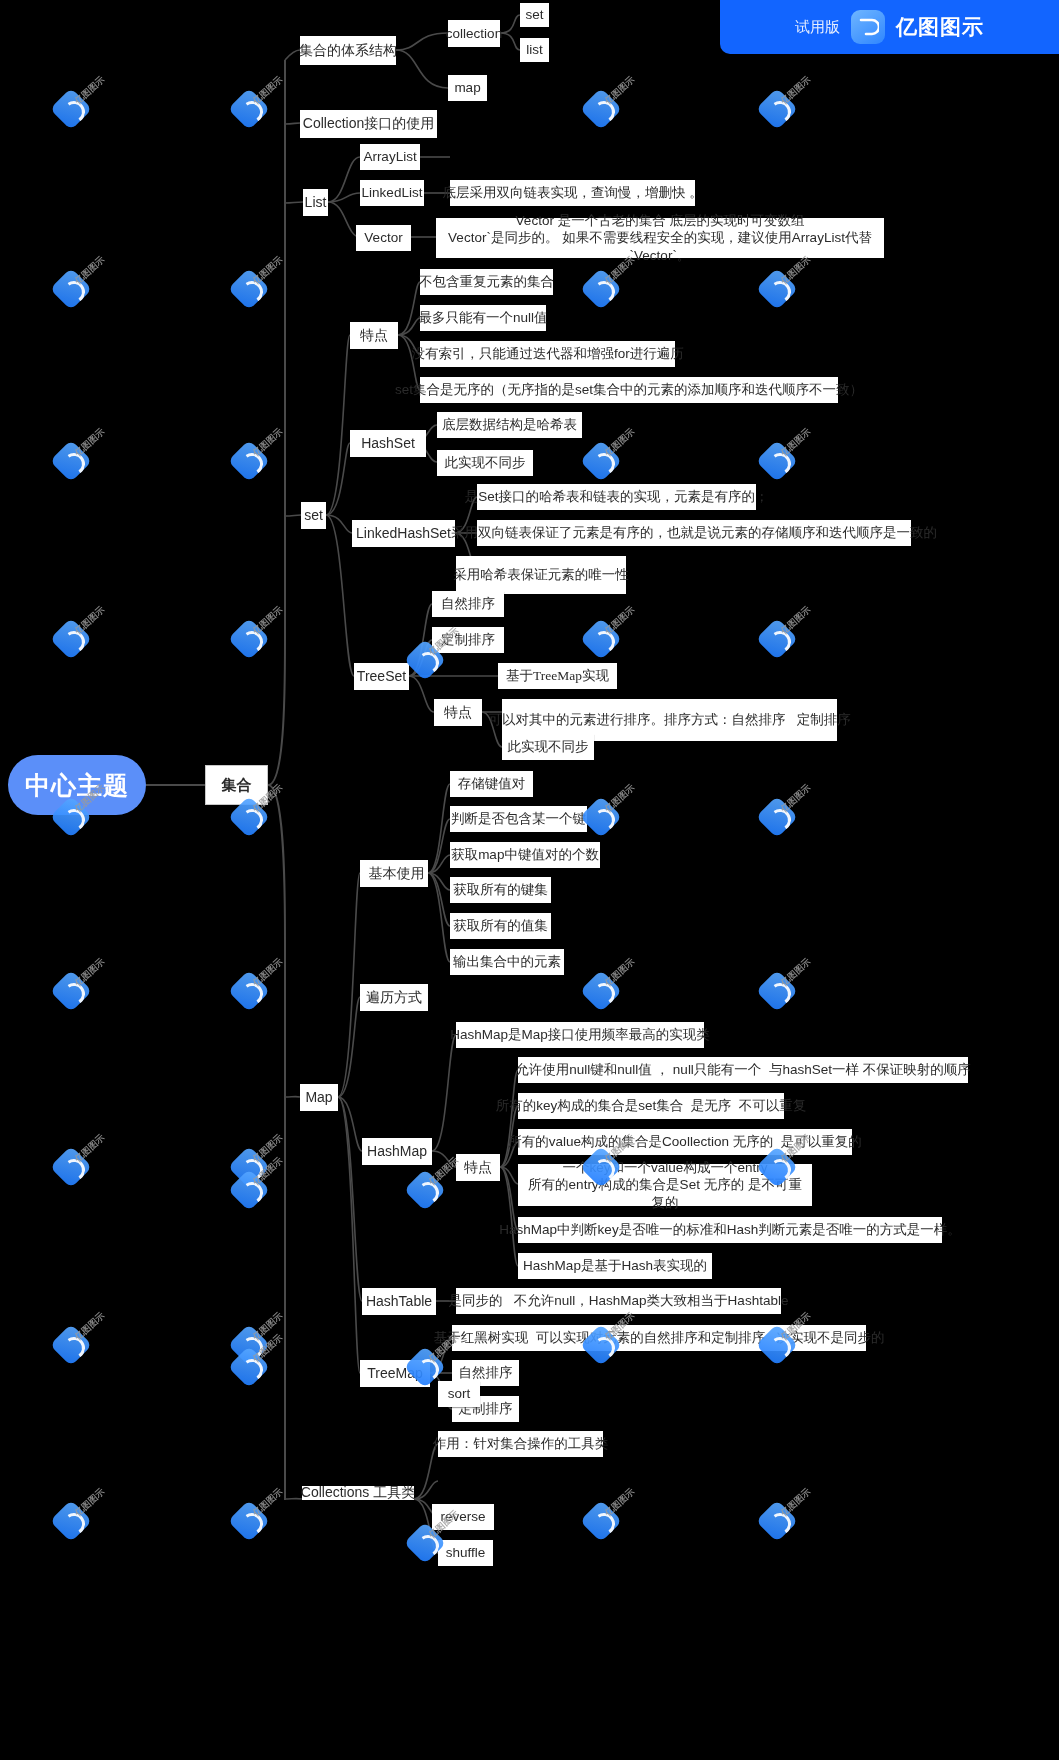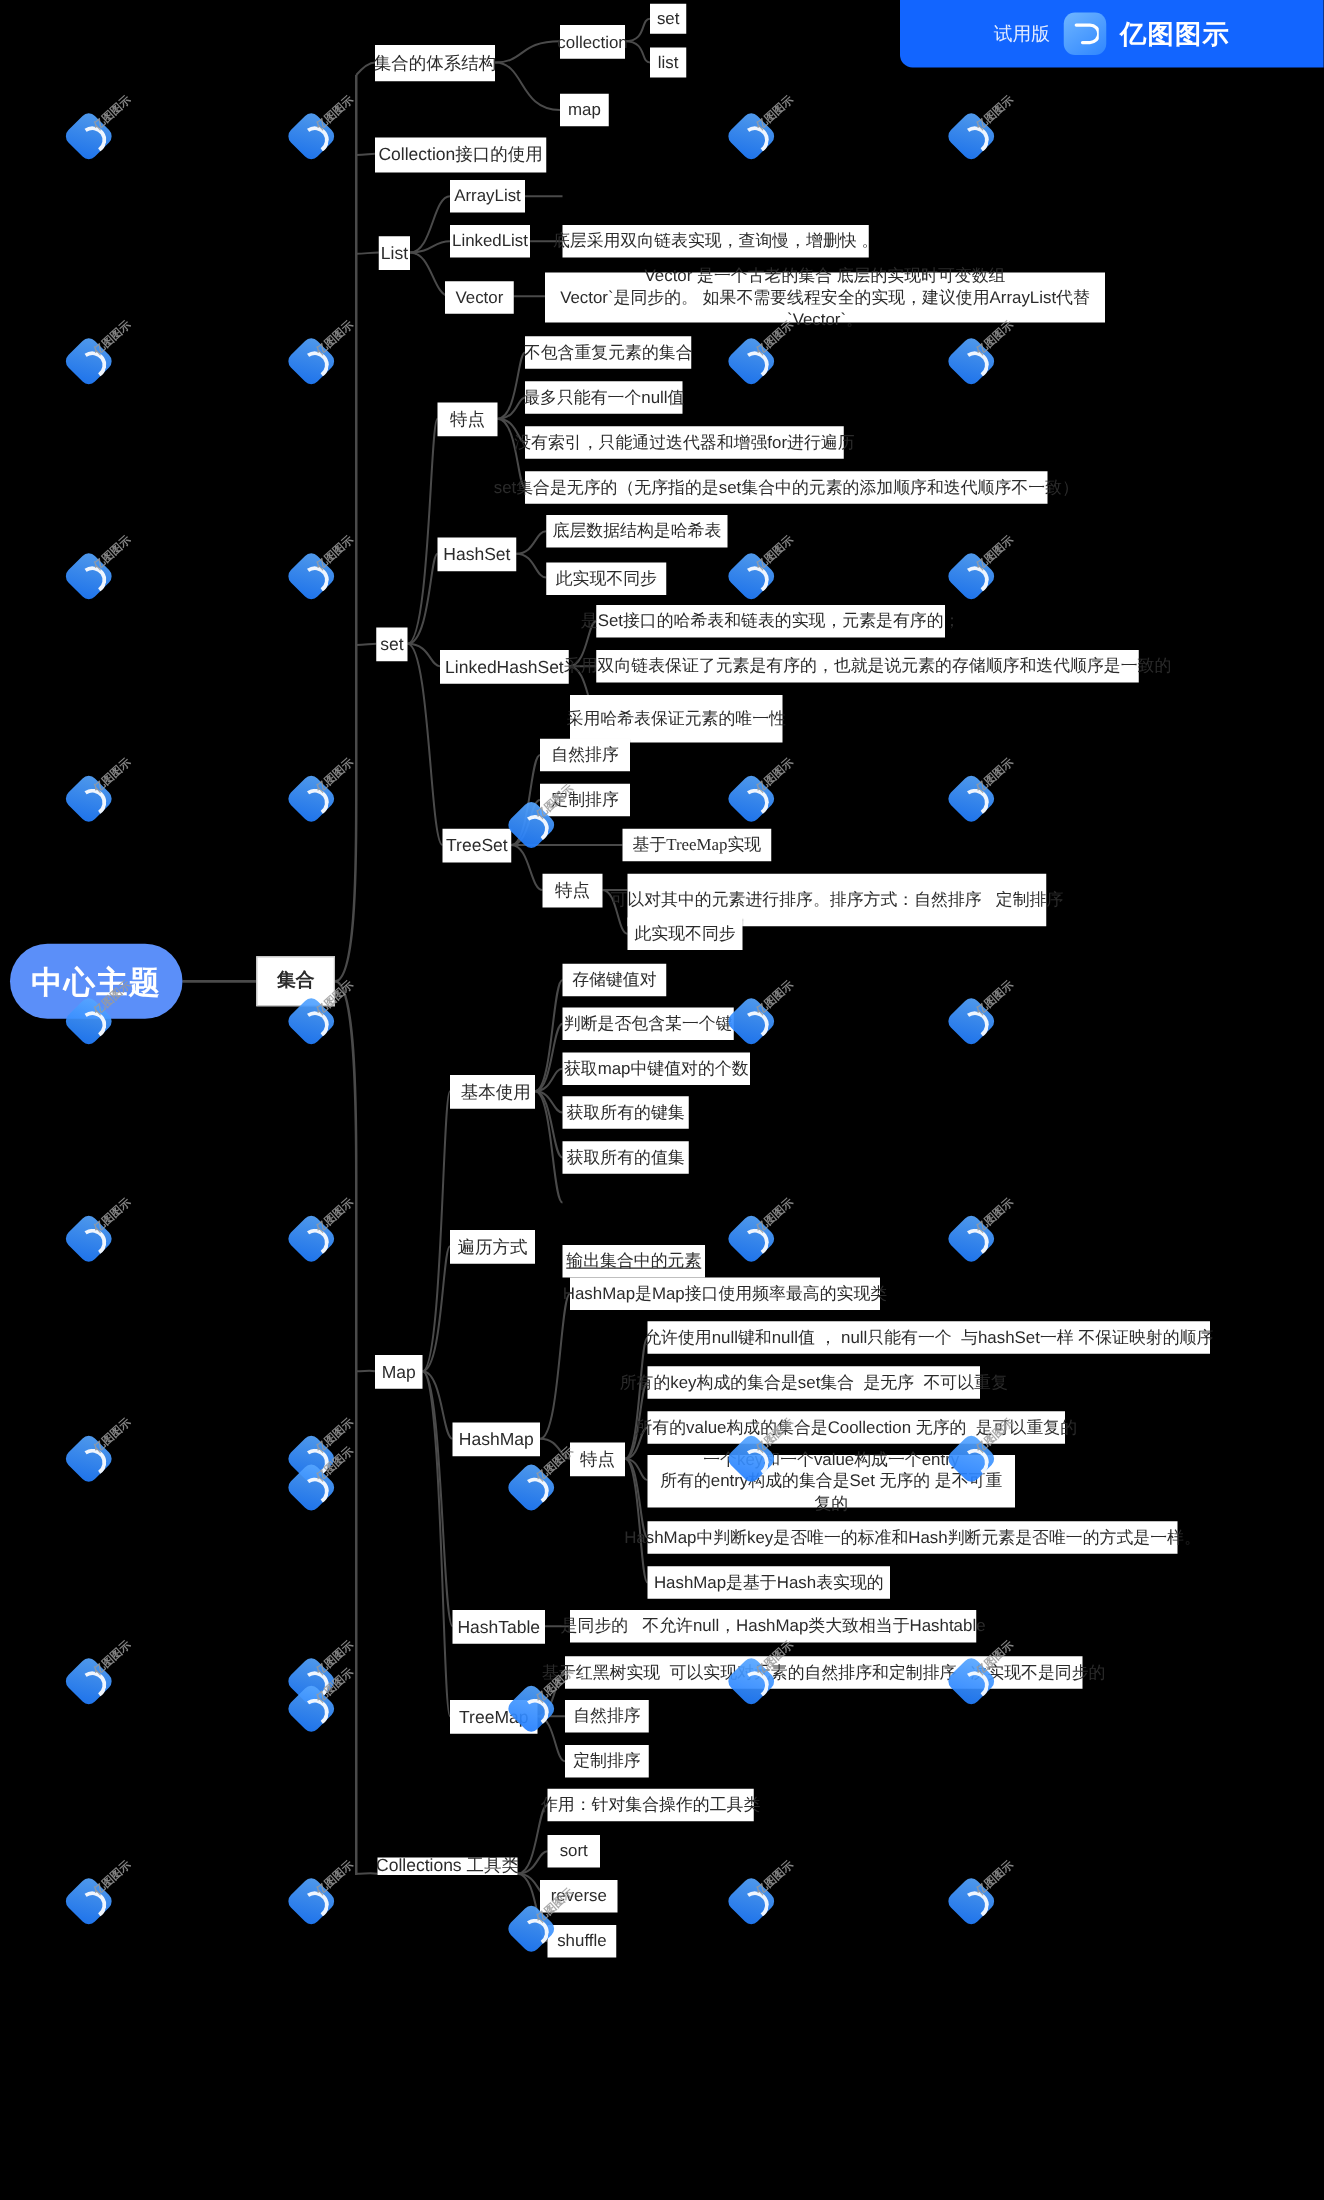--- a/index.html
+++ b/index.html
@@ -161,21 +161,21 @@
 Vector`是同步的。 如果不需要线程安全的实现，建议使用ArrayList代替`Vector`。</div>
 
   <div class="node branch" style="left:301px;top:502px;width:25px;height:27px;">set</div>
 
   <div class="node branch" style="left:350px;top:322px;width:48px;height:27px;">特点</div>
   <div class="node leaf" style="left:420px;top:269px;width:133px;height:26px;">不包含重复元素的集合</div>
   <div class="node leaf" style="left:420px;top:305px;width:126px;height:26px;">最多只能有一个null值</div>
   <div class="node leaf" style="left:420px;top:341px;width:255px;height:26px;">没有索引，只能通过迭代器和增强for进行遍历</div>
   <div class="node leaf" style="left:420px;top:377px;width:418px;height:26px;">set集合是无序的（无序指的是set集合中的元素的添加顺序和迭代顺序不一致）</div>
 
-  <div class="node branch" style="left:350px;top:430px;width:63px;height:27px;">HashSet</div>
+  <div class="node branch" style="left:350px;top:430px;width:76px;height:27px;">HashSet</div>
   <div class="node leaf" style="left:437px;top:412px;width:145px;height:26px;">底层数据结构是哈希表</div>
   <div class="node leaf" style="left:437px;top:450px;width:96px;height:26px;">此实现不同步</div>
 
   <div class="node branch" style="left:352px;top:520px;width:103px;height:27px;">LinkedHashSet</div>
   <div class="node leaf" style="left:477px;top:484px;width:279px;height:26px;">是Set接口的哈希表和链表的实现，元素是有序的；</div>
   <div class="node leaf" style="left:477px;top:520px;width:434px;height:26px;">采用双向链表保证了元素是有序的，也就是说元素的存储顺序和迭代顺序是一致的</div>
   <div class="node leaf" style="left:456px;top:556px;width:170px;height:38px;">采用哈希表保证元素的唯一性</div>
 
   <div class="node branch" style="left:354px;top:663px;width:55px;height:27px;">TreeSet</div>
   <div class="node leaf" style="left:432px;top:591px;width:72px;height:26px;">自然排序</div>
@@ -186,21 +186,21 @@
   <div class="node leaf" style="left:502px;top:734px;width:92px;height:26px;">此实现不同步</div>
 
   <div class="node branch" style="left:300px;top:1084px;width:38px;height:27px;">Map</div>
 
   <div class="node branch" style="left:360px;top:860px;width:68px;height:27px;padding-left:14px;">基本使用</div>
   <div class="node leaf" style="left:450px;top:771px;width:83px;height:26px;">存储键值对</div>
   <div class="node leaf" style="left:450px;top:806px;width:137px;height:26px;">判断是否包含某一个键</div>
   <div class="node leaf" style="left:450px;top:842px;width:150px;height:26px;">获取map中键值对的个数</div>
   <div class="node leaf" style="left:450px;top:877px;width:101px;height:26px;">获取所有的键集</div>
   <div class="node leaf" style="left:450px;top:913px;width:101px;height:26px;">获取所有的值集</div>
-  <div class="node leaf" style="left:450px;top:996px;width:114px;height:26px;text-decoration:underline;">输出集合中的元素</div>
+  <div class="node leaf" style="left:450px;top:949px;width:114px;height:26px;">输出集合中的元素</div>
 
   <div class="node branch" style="left:360px;top:984px;width:68px;height:27px;">遍历方式</div>
 
   <div class="node branch" style="left:362px;top:1138px;width:70px;height:27px;">HashMap</div>
   <div class="node leaf" style="left:456px;top:1022px;width:248px;height:26px;">HashMap是Map接口使用频率最高的实现类</div>
   <div class="node branch" style="left:456px;top:1154px;width:44px;height:27px;">特点</div>
   <div class="node leaf" style="left:518px;top:1057px;width:450px;height:26px;">允许使用null键和null值 ， null只能有一个  与hashSet一样 不保证映射的顺序</div>
   <div class="node leaf" style="left:518px;top:1093px;width:266px;height:26px;">所有的key构成的集合是set集合  是无序  不可以重复</div>
   <div class="node leaf" style="left:518px;top:1129px;width:334px;height:26px;">所有的value构成的集合是Coollection 无序的  是可以重复的</div>
   <div class="node leaf multiline" style="left:518px;top:1164px;width:294px;height:42px;">一个key和一个value构成一个entry
@@ -211,21 +211,21 @@
   <div class="node branch" style="left:362px;top:1288px;width:74px;height:27px;">HashTable</div>
   <div class="node leaf" style="left:456px;top:1288px;width:325px;height:26px;">是同步的   不允许null，HashMap类大致相当于Hashtable</div>
 
   <div class="node branch" style="left:360px;top:1360px;width:70px;height:27px;">TreeMap</div>
   <div class="node leaf" style="left:452px;top:1325px;width:414px;height:26px;">基于红黑树实现  可以实现对元素的自然排序和定制排序   次实现不是同步的</div>
   <div class="node leaf" style="left:452px;top:1360px;width:67px;height:26px;">自然排序</div>
   <div class="node leaf" style="left:452px;top:1396px;width:67px;height:26px;">定制排序</div>
 
   <div class="node branch" style="left:302px;top:1486px;width:112px;height:14px;">Collections 工具类</div>
   <div class="node leaf" style="left:438px;top:1431px;width:165px;height:26px;">作用：针对集合操作的工具类</div>
-  <div class="node leaf" style="left:438px;top:1468px;width:42px;height:26px;">sort</div>
+  <div class="node leaf" style="left:438px;top:1381px;width:42px;height:26px;">sort</div>
   <div class="node leaf" style="left:432px;top:1504px;width:62px;height:26px;">reverse</div>
   <div class="node leaf" style="left:438px;top:1540px;width:55px;height:26px;">shuffle</div>
 
   <div class="badge">
     <span class="trial">试用版</span>
     <span class="logo">
       <svg width="22" height="22" viewBox="0 0 22 22">
         <path d="M4 4 H15 A5 5 0 0 1 15 18 H9" fill="none" stroke="#fff" stroke-width="2.6" stroke-linecap="round"></path>
       </svg>
     </span>

